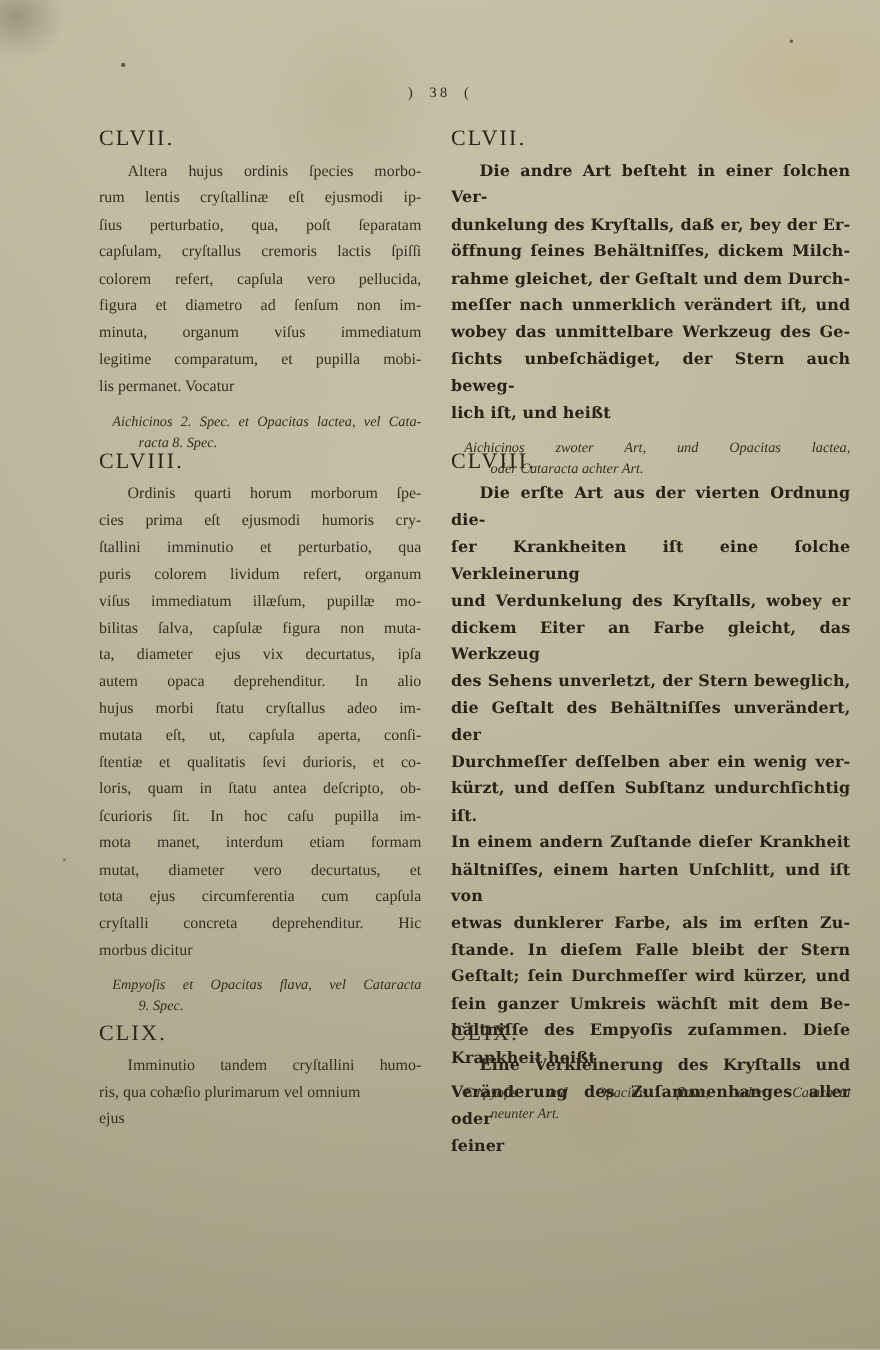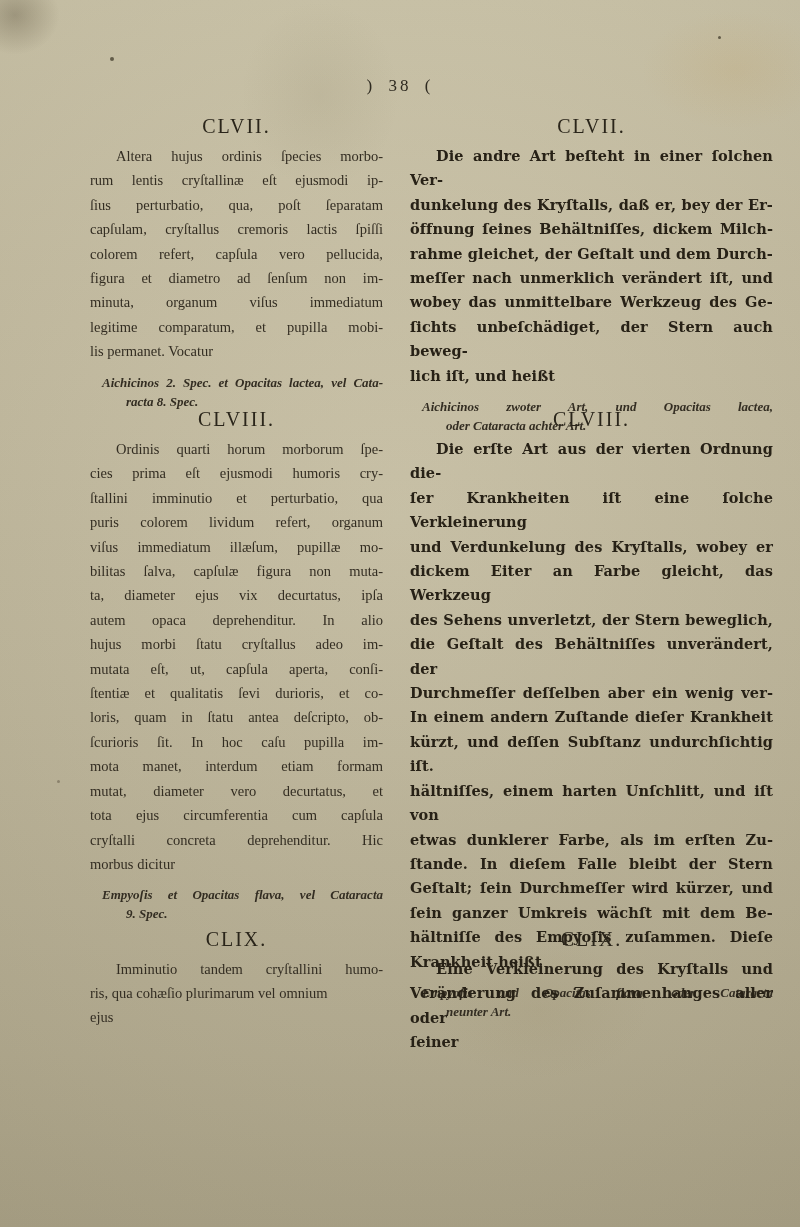--- a/index.html
+++ b/index.html
@@ -26,36 +26,36 @@
   .stain-d { left: 430px; top: 940px; width: 220px; height: 140px;
              background: radial-gradient(ellipse at center, rgba(140,125,85,0.10), rgba(140,125,85,0) 70%); }
   .speck { position: absolute; width: 3px; height: 3px; border-radius: 50%; background: rgba(45,38,25,0.65); }
   .speck-1 { left: 718px; top: 36px; }
   .speck-2 { left: 110px; top: 57px; width: 4px; height: 4px; }
   .speck-3 { left: 57px; top: 780px; opacity: .5; }
 
   .folio {
     position: absolute; left: 0; top: 76px; width: 100%;
     text-align: center;
-    font-size: 17px; letter-spacing: 3px; word-spacing: 6px;
+    font-size: 13px; letter-spacing: 3px; word-spacing: 6px;
     color: #2e2a20;
   }
 
   .col { position: absolute; top: 0; height: 1227px; }
   .col-latin  { left: 90px;  width: 293px; }
   .col-german { left: 410px; width: 363px; }
 
   .sec { position: absolute; left: 0; right: 0; }
   .sec-1 { top: 114px; }
   .sec-2 { top: 407px; }
   .sec-3 { top: 927px; }
 
   .heading {
     margin: 0 0 6px 0;
-    text-align: center;
+    text-align: left;
     font-family: "Liberation Serif", serif;
     font-weight: 400;
     font-size: 20px; line-height: 24px;
     letter-spacing: 2px;
     color: #2a251a;
   }
 
   .para .tline { text-align: justify; text-align-last: justify; }
   .para .tline:last-child { text-align-last: left; }
   .para .tline:first-child { text-indent: 26px; }
@@ -72,21 +72,21 @@
     letter-spacing: 0.1px;
     color: #272116;
   }
 
   .citation {
     margin-top: 9px;
     font-style: italic;
     font-size: 13px; line-height: 19px;
     color: #332d22;
     font-family: "Liberation Serif", serif;
-    font-weight: 700;
+    font-weight: 400;
   }
   .citation .tline { text-align: justify; text-align-last: justify; padding-left: 12px; }
   .citation .tline + .tline { padding-left: 36px; }
   .citation .tline:last-child { text-align-last: left; }
 
   .catchword { margin-top: 3px; }
   .latin-cw  { font-family: "Liberation Serif", serif; font-size: 14.5px; color: #332d22; }
   .german-cw { font-family: "DejaVu Serif", serif; font-weight: 700; font-size: 14.5px; color: #272116; }
 </style>
 </head>
@@ -187,22 +187,22 @@
     <section class="sec sec-2">
       <h2 class="heading">CLVIII.</h2>
       <div class="para german-body">
           <div class="tline">Die erſte Art aus der vierten Ordnung die-</div>
           <div class="tline">ſer Krankheiten iſt eine ſolche Verkleinerung</div>
           <div class="tline">und Verdunkelung des Kryſtalls, wobey er</div>
           <div class="tline">dickem Eiter an Farbe gleicht, das Werkzeug</div>
           <div class="tline">des Sehens unverletzt, der Stern beweglich,</div>
           <div class="tline">die Geſtalt des Behältniſſes unverändert, der</div>
           <div class="tline">Durchmeſſer deſſelben aber ein wenig ver-</div>
+          <div class="tline">kürzt, und deſſen Subſtanz undurchſichtig iſt.</div>
           <div class="tline">In einem andern Zuſtande dieſer Krankheit</div>
-          <div class="tline">kürzt, und deſſen Subſtanz undurchſichtig iſt.</div>
           <div class="tline">hältniſſes, einem harten Unſchlitt, und iſt von</div>
           <div class="tline">etwas dunklerer Farbe, als im erſten Zu-</div>
           <div class="tline">ſtande. In dieſem Falle bleibt der Stern</div>
           <div class="tline">Geſtalt; ſein Durchmeſſer wird kürzer, und</div>
           <div class="tline">ſein ganzer Umkreis wächſt mit dem Be-</div>
           <div class="tline">hältniſſe des Empyoſis zuſammen. Dieſe</div>
           <div class="tline">Krankheit heißt</div>
         </div>
       <div class="citation">
           <div class="tline">Empyoſis und Opacitas flava, oder Cataracta</div>

